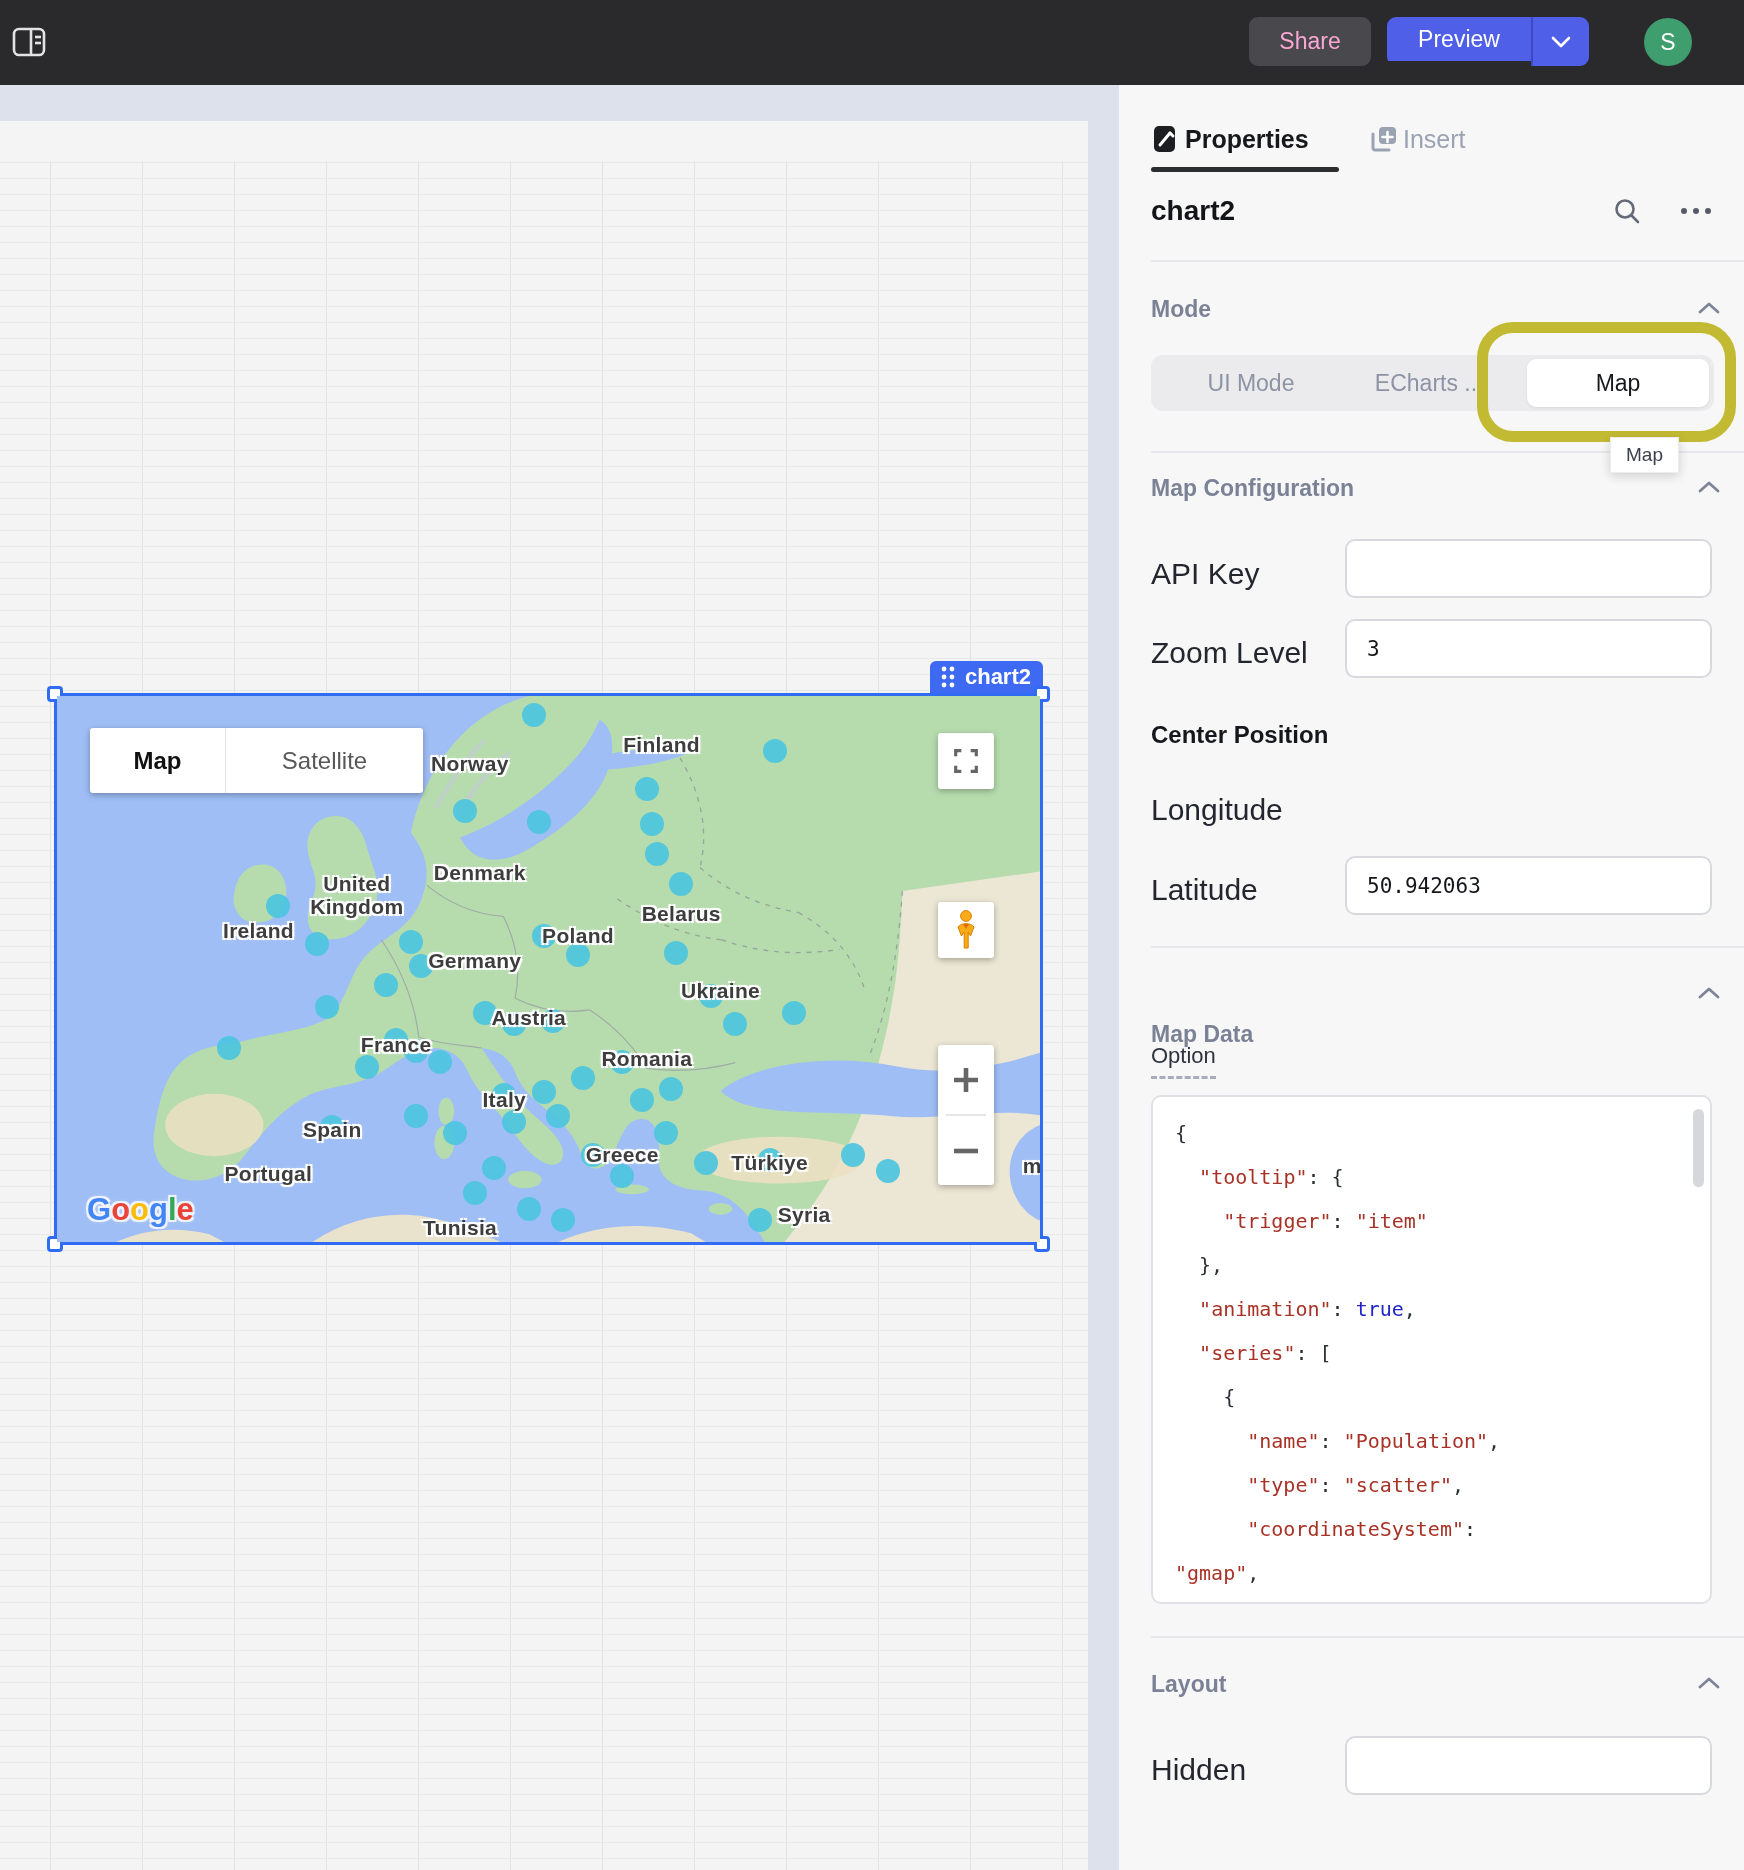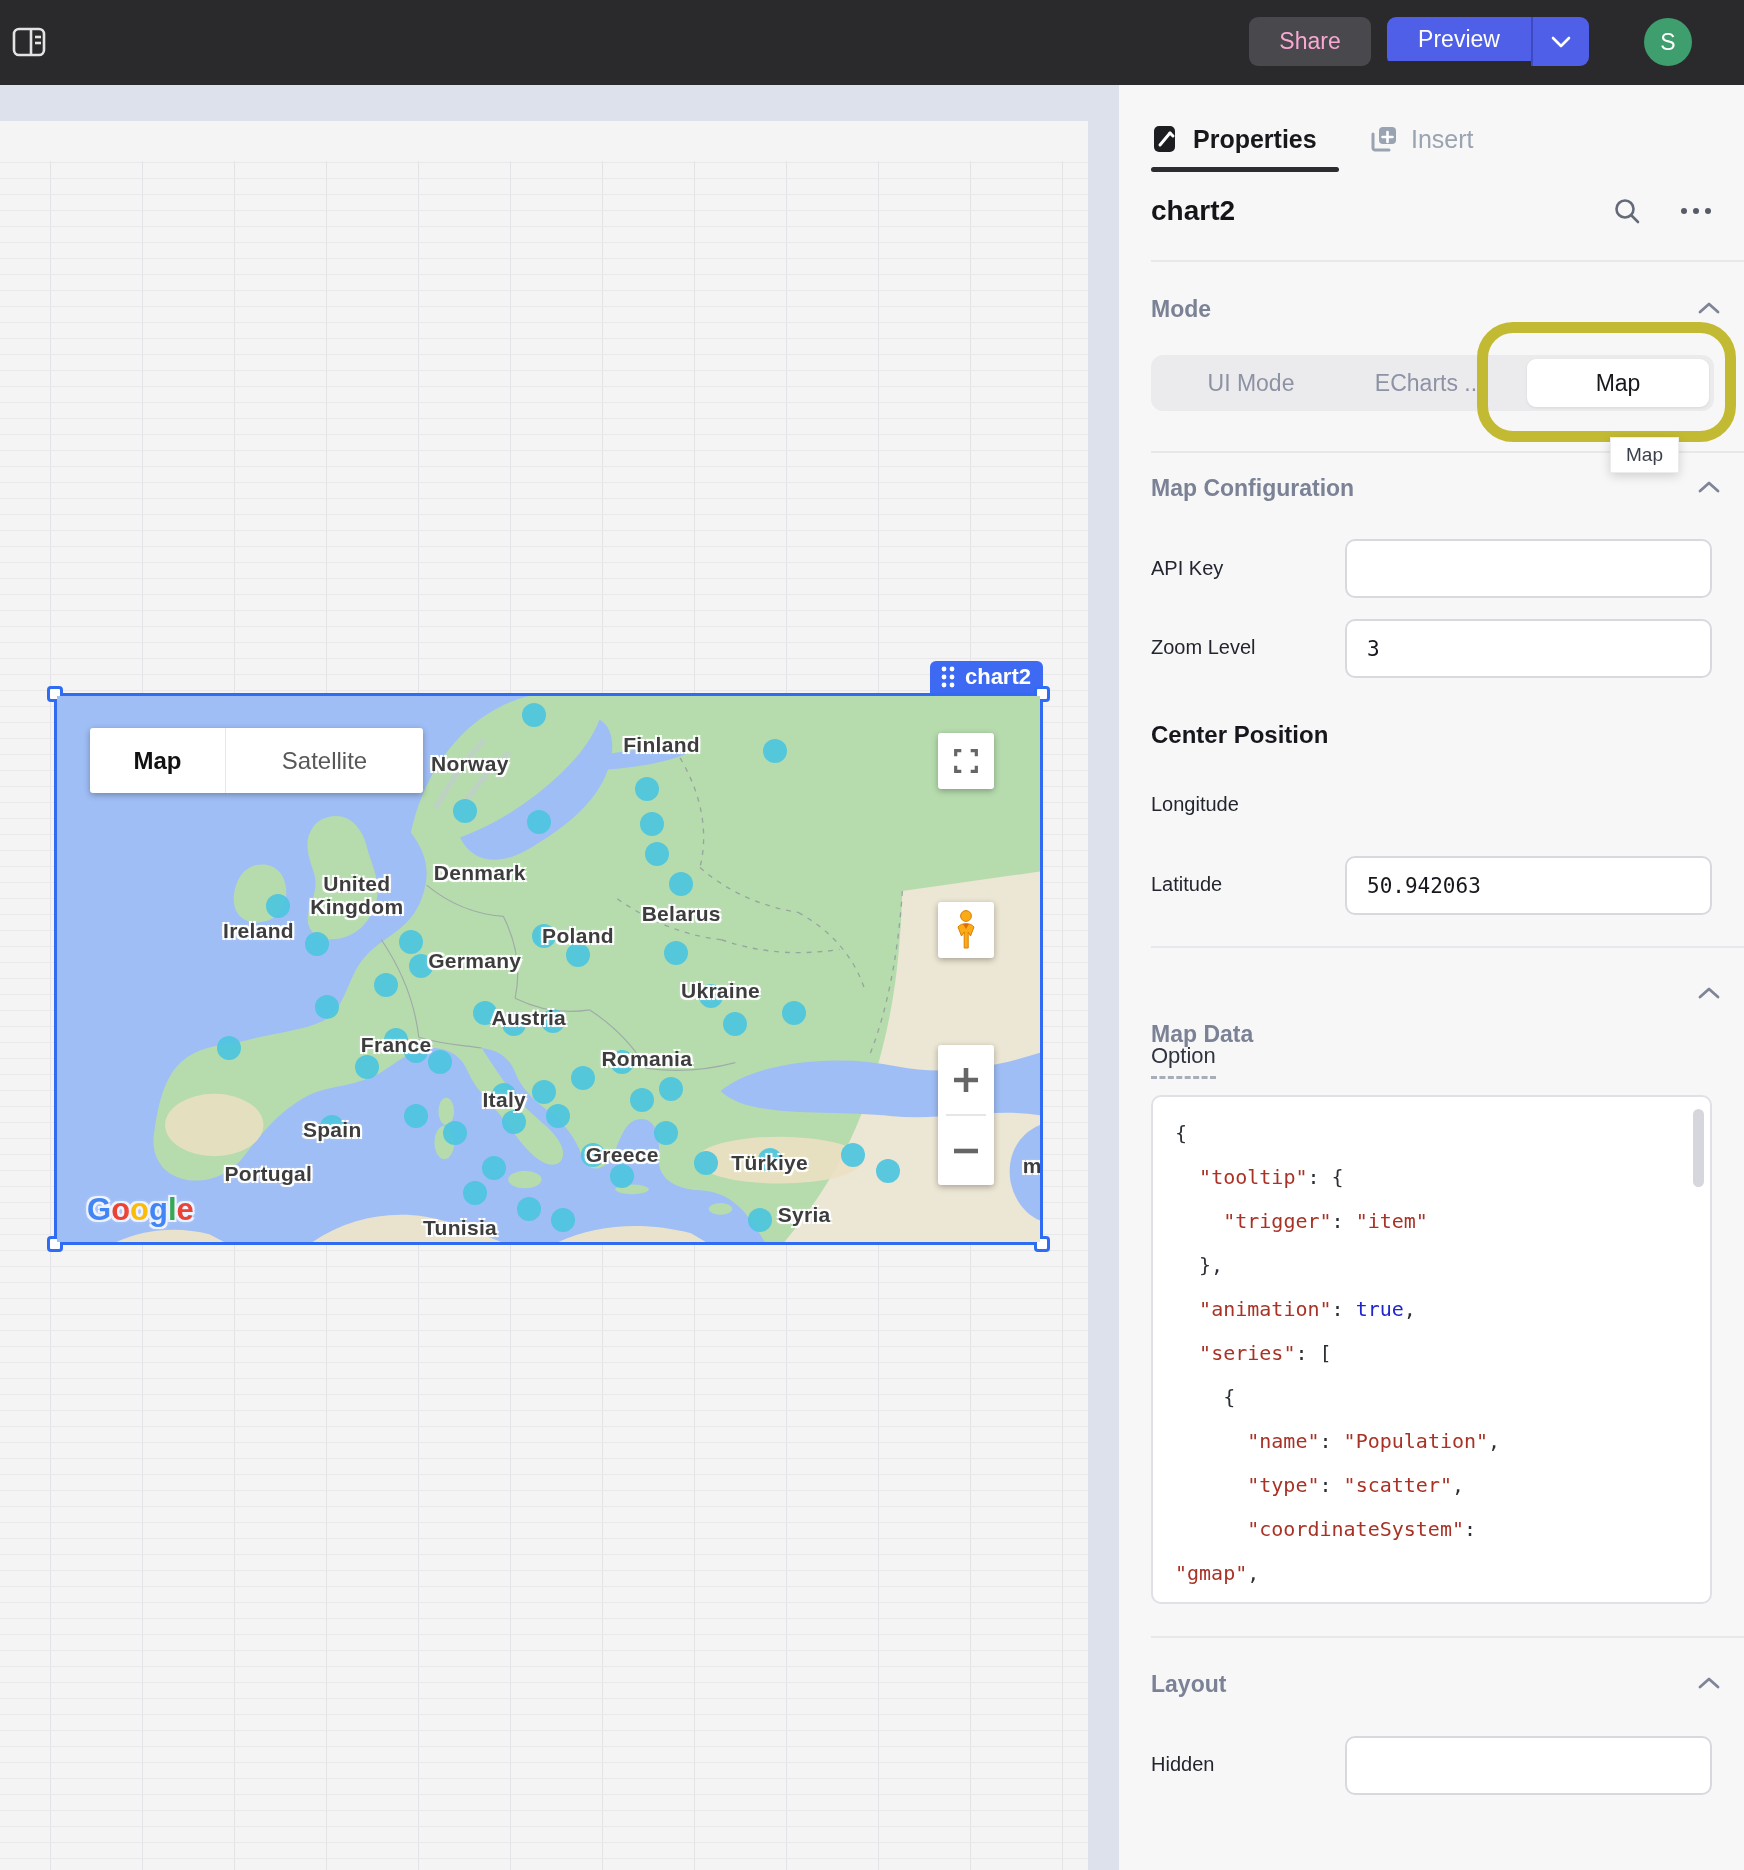--- a/index.html
+++ b/index.html
@@ -59,21 +59,21 @@
   .zoomctl .zdiv{width:40px;height:2px;background:#e6e6e6;}
 
   .google-logo{position:absolute;left:30px;bottom:14px;font-size:31px;font-weight:700;letter-spacing:0;
      text-shadow:-2px -2px 0 #eef3ff,2px -2px 0 #eef3ff,-2px 2px 0 #eef3ff,2px 2px 0 #eef3ff,0 0 5px #eef3ff;cursor:pointer;}
   .attribution{position:absolute;right:20px;bottom:0;height:27px;display:flex;align-items:stretch;font-size:17px;color:#1b1b1b;}
   .attribution .att{background:rgba(255,255,255,.75);display:flex;align-items:center;padding:0 10px;}
   .attribution .att.gap{margin-left:4px;}
 
   
   .panel{position:absolute;left:1119px;top:85px;width:625px;height:1785px;background:#f7f7f8;}
-  .tab{position:absolute;display:flex;align-items:center;gap:12px;cursor:pointer;}
+  .tab{position:absolute;display:flex;align-items:center;gap:4px;cursor:pointer;}
   .tab-properties{left:32px;top:28px;height:52px;}
   .tab-insert{left:250px;top:28px;height:52px;}
   .tab-label-active{font-size:25px;font-weight:700;color:#17181c;}
   .tab-label-idle{font-size:25px;font-weight:500;color:#9aa3b2;}
   .tab-underline{position:absolute;left:32px;top:82px;width:188px;height:5px;background:#2b2d31;border-radius:3px;}
 
   .panel-title{position:absolute;left:32px;top:110px;font-size:28px;font-weight:600;color:#141519;}
   .icon-btn{position:absolute;cursor:pointer;display:flex;align-items:center;justify-content:center;}
   .search-btn{left:486px;top:104px;width:44px;height:44px;}
   .more-btn{left:550px;top:104px;width:54px;height:44px;gap:6px;}
@@ -90,21 +90,21 @@
   .seg-o1{left:0;width:200px;} .seg-o2{left:200px;width:150px;}
   .seg-map{position:absolute;left:376px;top:4px;width:182px;height:48px;background:#fff;border-radius:9px;
      box-shadow:0 1px 3px rgba(0,0,0,.08);display:flex;align-items:center;justify-content:center;
      font-size:23px;font-weight:500;color:#17181c;cursor:pointer;}
   .highlight-ring{position:absolute;left:358px;top:237px;width:259px;height:120px;border:11px solid #c3ba33;
      border-radius:36px;pointer-events:none;z-index:5;}
   .tooltip{position:absolute;left:491px;top:352px;height:36px;padding:0 15px;background:#fff;z-index:6;
      border:1px solid #ececec;box-shadow:0 3px 10px rgba(0,0,0,.16);display:flex;align-items:center;
      font-size:19px;color:#3a3f4b;}
 
-  .field-label{position:absolute;left:32px;font-size:20px;color:#23262e;}
+  .field-label{position:absolute;left:32px;font-size:30px;color:#23262e;}
   .bold-label{position:absolute;left:32px;font-size:24px;font-weight:700;color:#15171c;}
   .input{position:absolute;left:226px;width:367px;height:59px;background:#fff;border:2px solid #d7d9de;
      border-radius:10px;display:flex;align-items:center;padding-left:20px;
      font-family:"DejaVu Sans Mono", monospace;font-size:21px;color:#15171c;cursor:text;}
 
   .option-label{position:absolute;left:32px;top:958px;font-size:22px;font-weight:500;color:#30343f;
      border-bottom:3px dashed #a8aeb9;padding-bottom:7px;cursor:help;}
   .code-box{position:absolute;left:32px;top:1010px;width:561px;height:509px;background:#fff;
      border:2px solid #dfe1e6;border-radius:10px;overflow:hidden;cursor:text;}
   .code-inner{position:absolute;left:0;top:0;right:0;padding:14px 0 0 22px;

